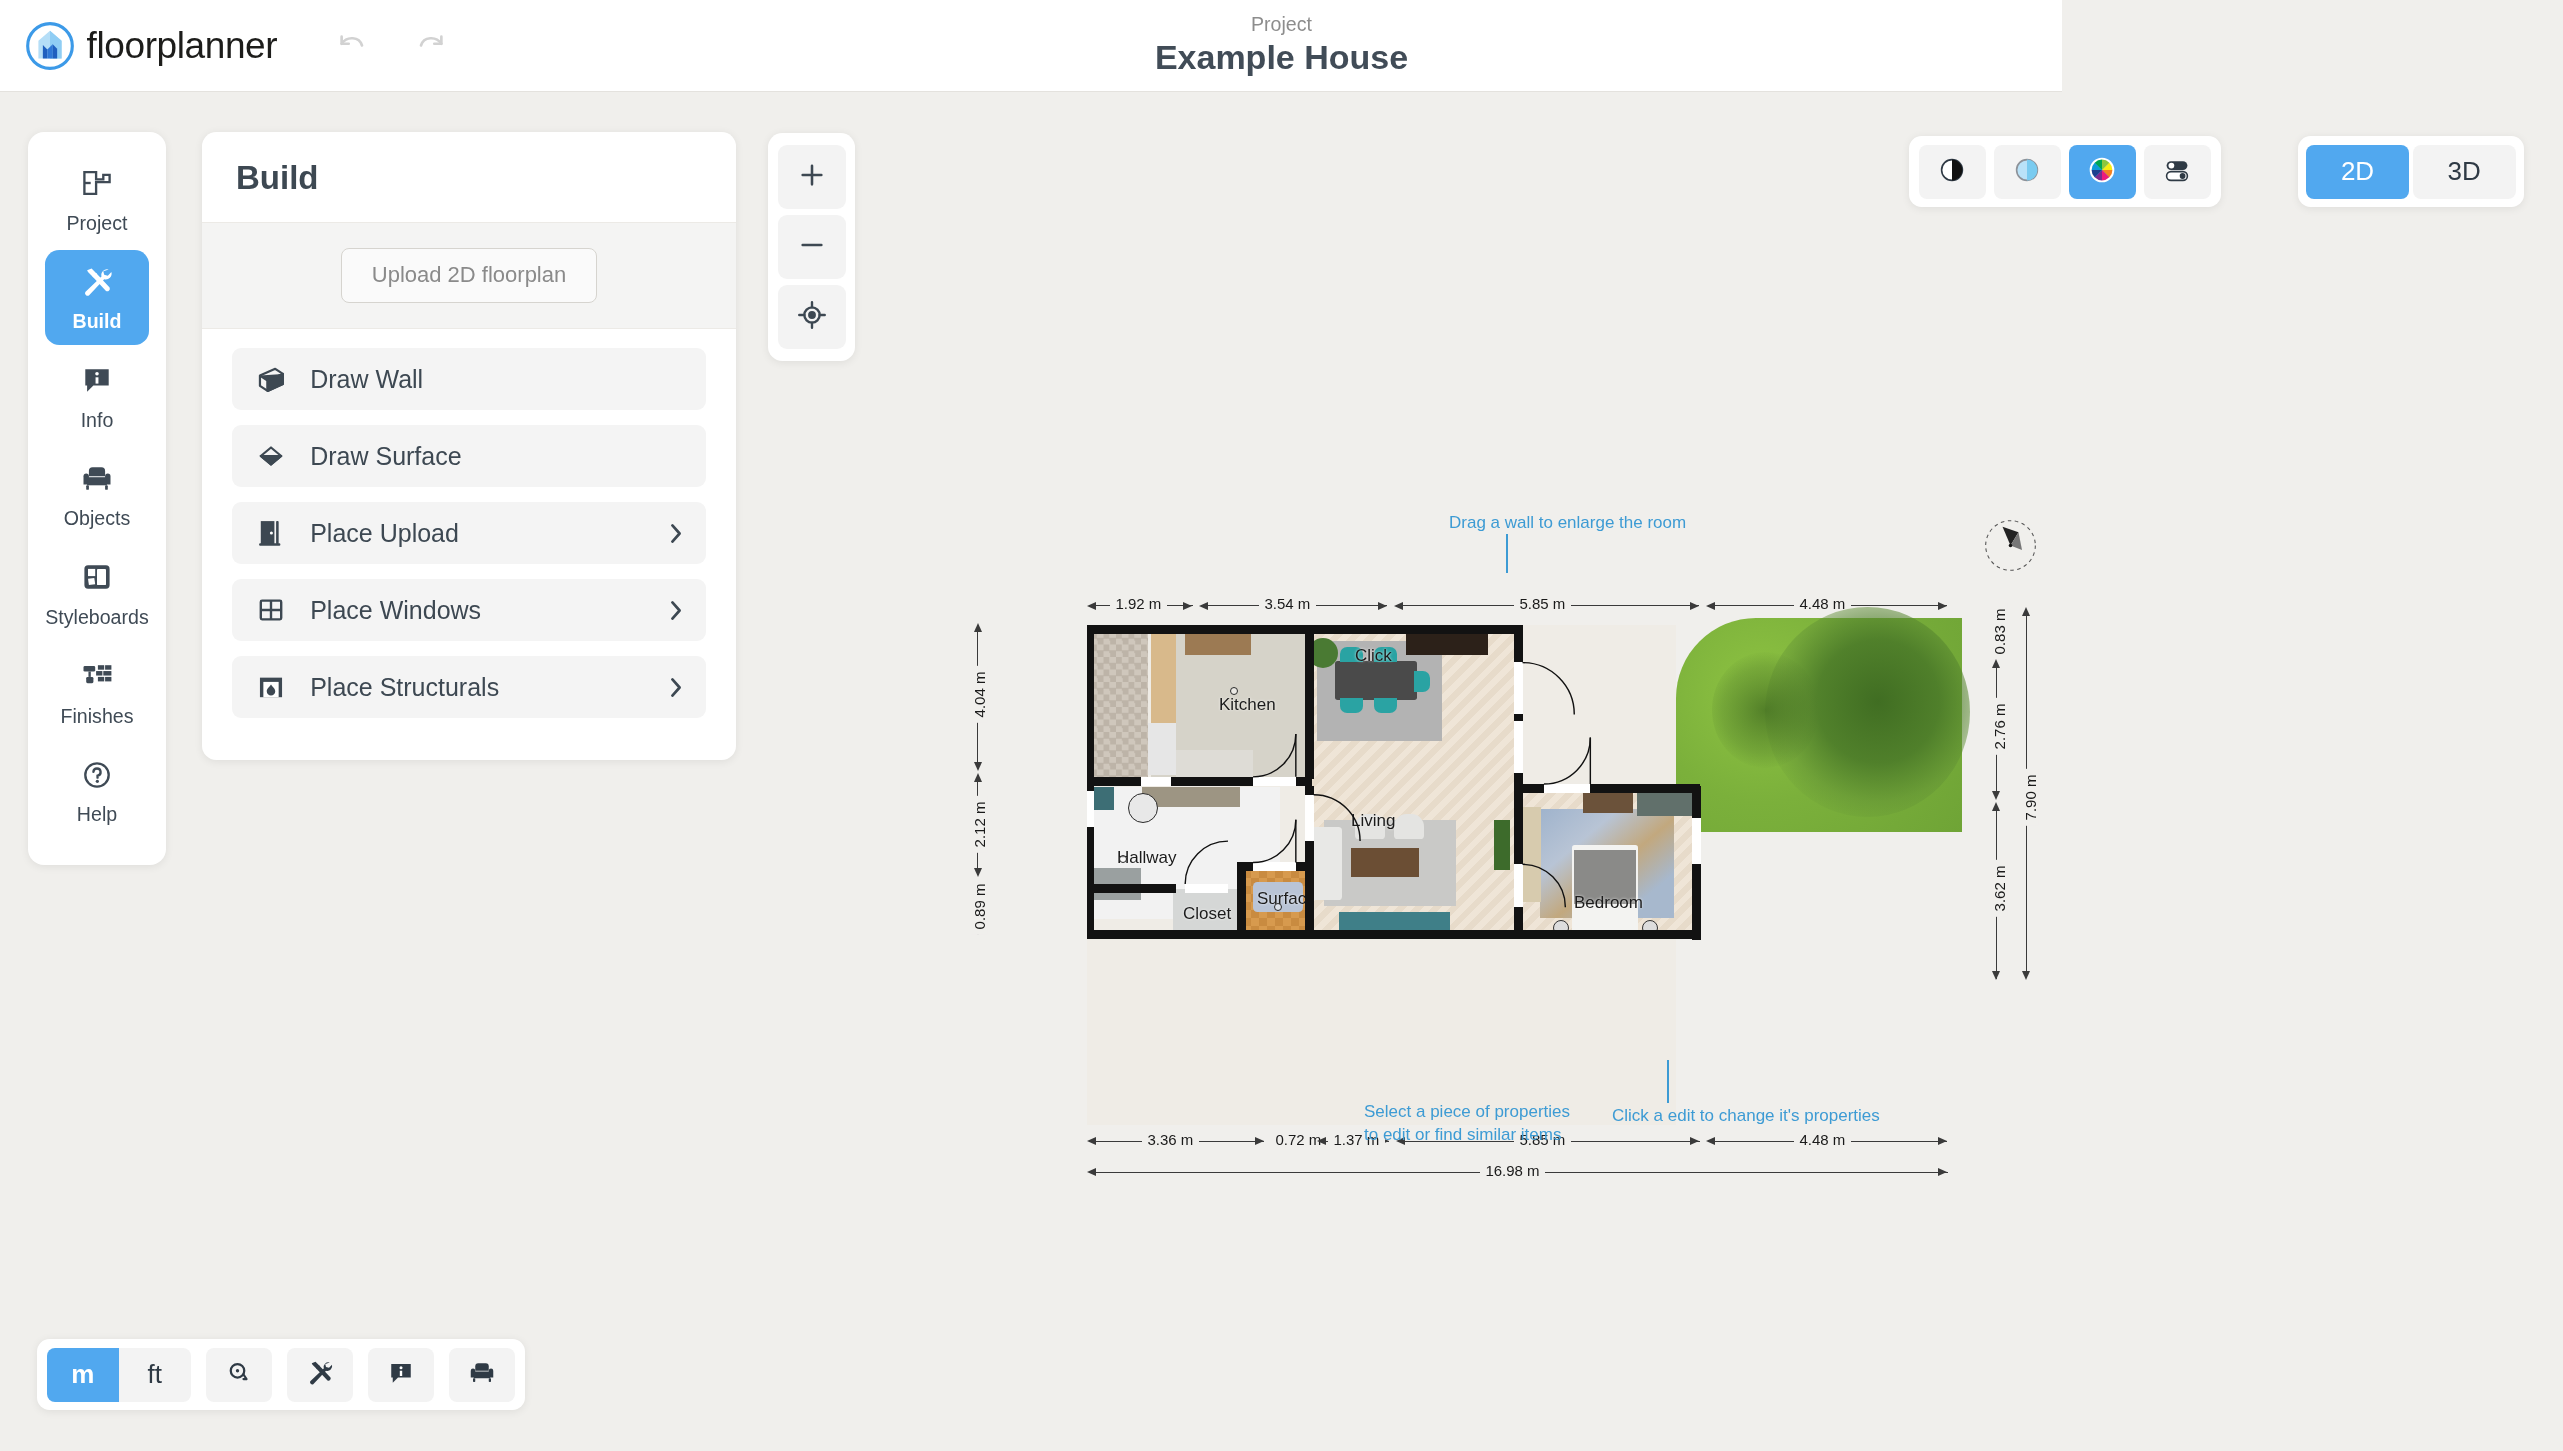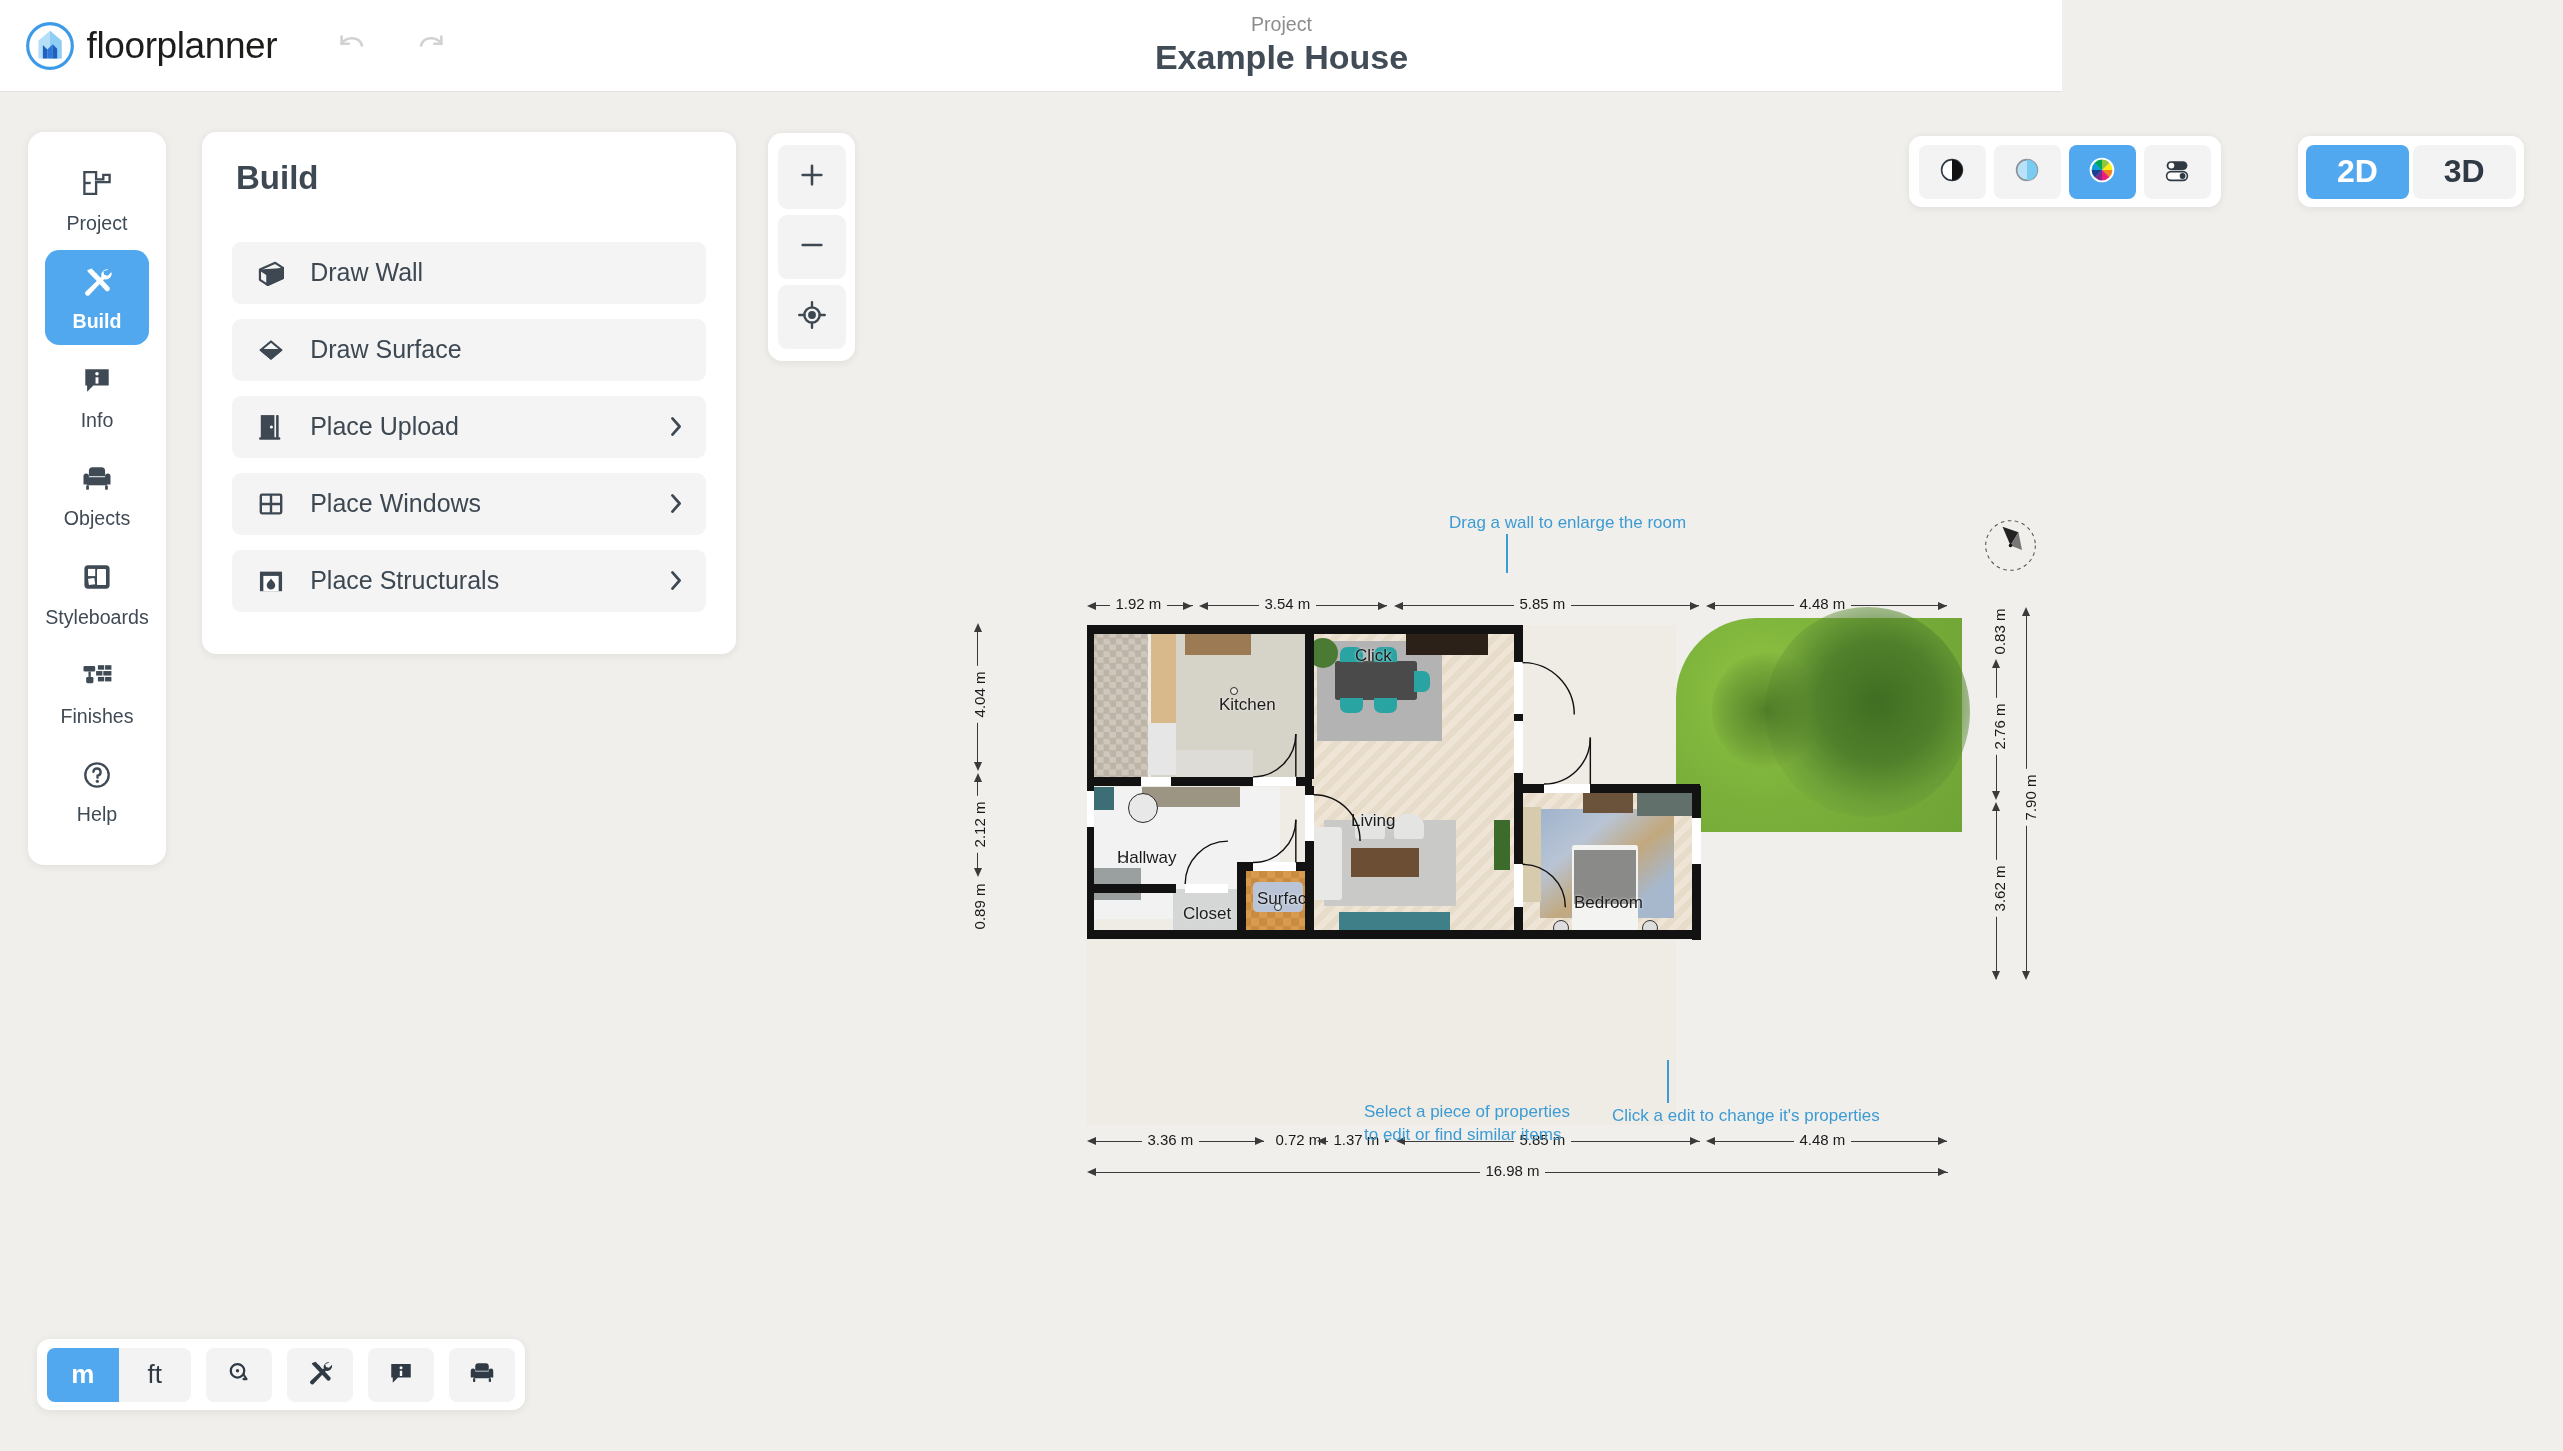--- a/index.html
+++ b/index.html
@@ -99,21 +99,21 @@
   }
   .rt-btn.active { background: #51a8ef; }
   .dtoggle {
     position: absolute; left: 2298px; top: 136px; height: 71px;
     background: #fff; border-radius: 12.5px; box-shadow: 0 1.8px 9px rgba(0,0,0,.07);
     display: flex; align-items: center; padding: 0 8px; gap: 3.6px;
   }
   .d-btn {
     width: 103px; height: 54px; border-radius: 8px; background: #f3f3f3;
     display: flex; align-items: center; justify-content: center; cursor: pointer;
-    font-size: 32px; font-weight: 700; color: #2f3a45;
+    font-size: 26px; font-weight: 400; color: #2f3a45;
   }
   .d-btn.active { background: #51a8ef; color: #fff; }
 
   
   .btoolbar {
     position: absolute; left: 37px; top: 1339px; height: 71px;
     background: #fff; border-radius: 12.5px; box-shadow: 0 1.8px 9px rgba(0,0,0,.07);
     display: flex; align-items: center; padding: 0 9.8px; gap: 15px;
   }
   .unit-group { display: flex; border-radius: 8px; overflow: hidden; }
@@ -299,20 +299,23 @@
         <circle cx="20.4" cy="27" r="1.8" fill="#3f4a55"></circle>
       </svg>
     </span>
     <span class="rail-label">Help</span>
   </div>
 </div>
 
 <div class="panel">
   <div class="panel-head">
     <div class="panel-title">Build</div>
+  </div>
+  <div class="panel-upload">
+    <button class="upload-btn">Upload 2D floorplan</button>
   </div>
   <div class="panel-list">
 
 
     <div class="list-row">
       <span class="list-ico">
         <svg viewBox="0 0 40 40" width="34" height="34" fill="none" stroke="#3d4852" stroke-width="2.6" stroke-linejoin="round">
           <path d="M7 16 L25 8 L34 14 L34 26 L16 34 L7 28 Z"></path>
           <path d="M7 16 L16 22 L34 14 M16 22 L16 34" fill="#3d4852"></path>
           <path d="M16 22 L34 14 L34 26 L16 34 Z" fill="#3d4852"></path>

